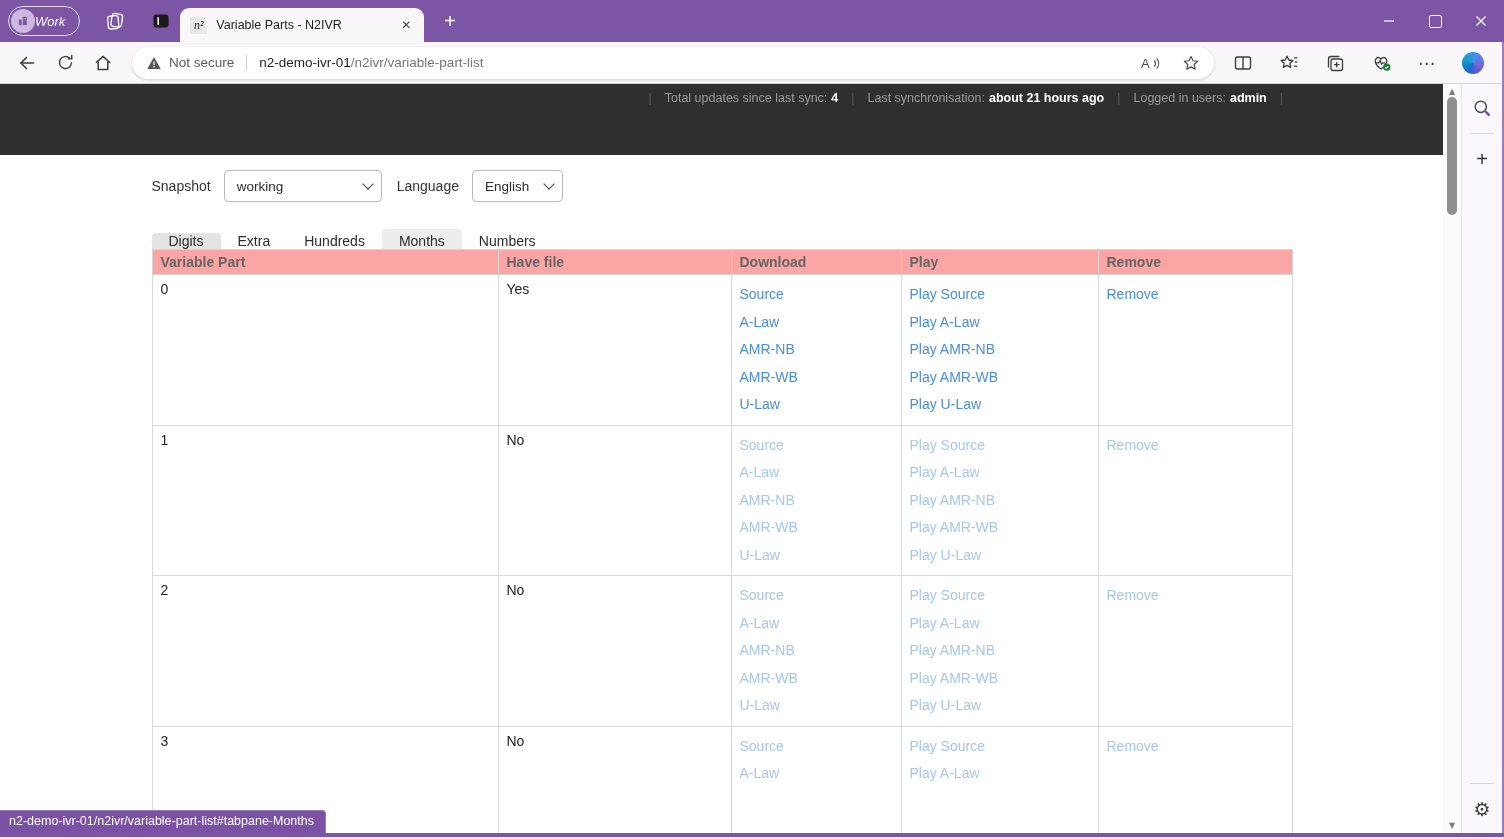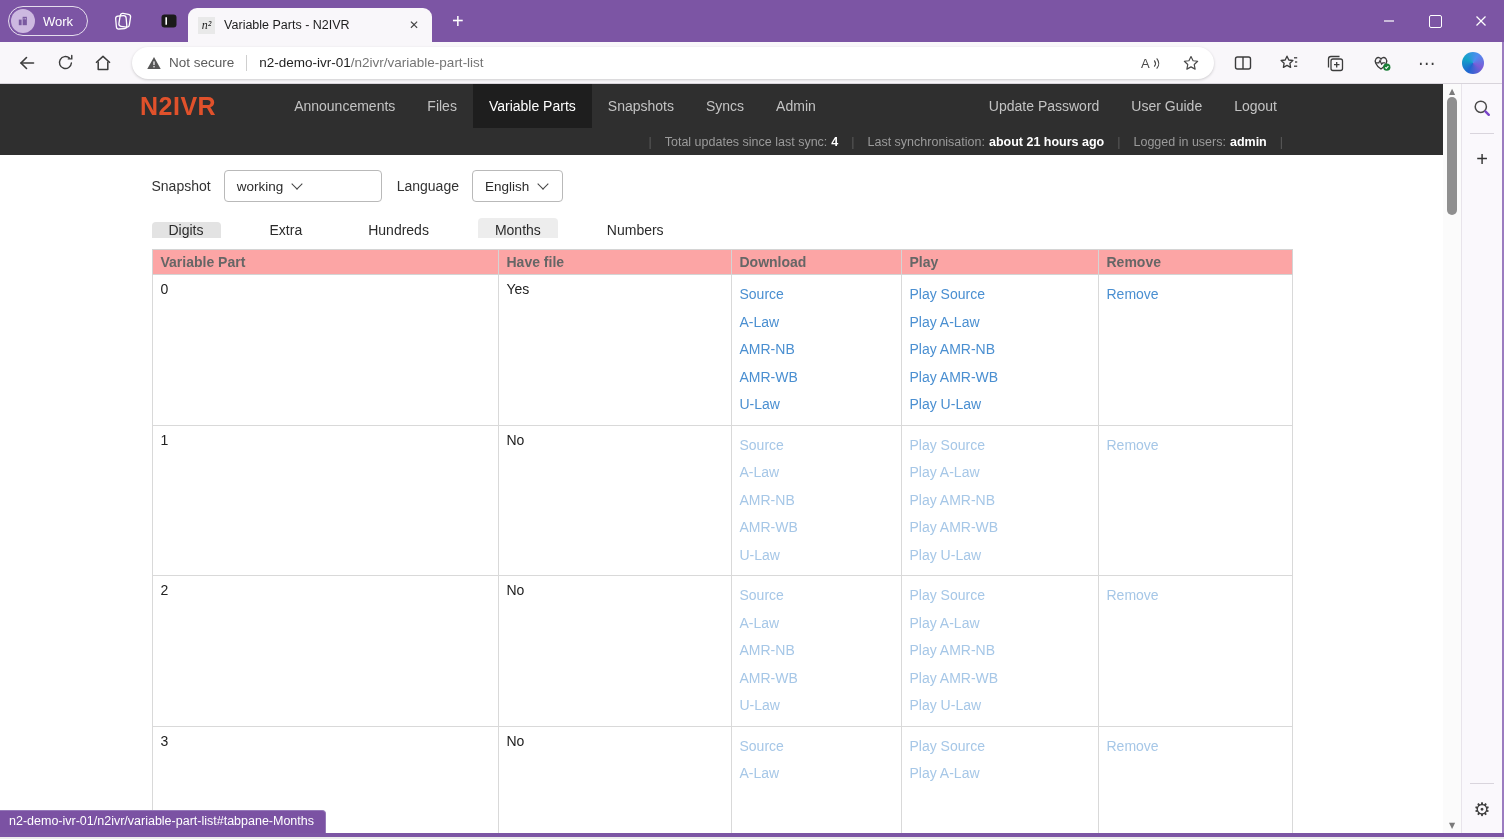--- a/index.html
+++ b/index.html
@@ -2,21 +2,21 @@
 <html><head>
 <meta charset="utf-8">
 <style>
   html,body{margin:0;padding:0;background:#4b4b4b;}
   .window{position:relative;width:1504px;height:839px;background:#fff;overflow:hidden;
           font-family:"Liberation Sans",sans-serif;-webkit-font-smoothing:antialiased;}
 
   
   .titlebar{position:absolute;top:0;left:0;right:0;height:42px;background:#7c55a4;display:flex;align-items:center;}
   .profile-pill{margin-left:8px;height:28px;border:1px solid rgba(255,255,255,.8);border-radius:15px;
-    color:#fff;display:flex;align-items:center;gap:8px;padding:0 14px 0 2px;font-size:13px;}
+    color:#fff;display:flex;align-items:center;padding:0 14px 0 2px;font-size:13px;font-style:italic;}
   .avatar{width:24px;height:24px;border-radius:50%;background:#cdb9e0;display:flex;align-items:center;justify-content:center;overflow:hidden;}
   .tb-icon{margin-left:24px;width:22px;height:22px;display:flex;align-items:center;justify-content:center;}
   .btab{margin-left:8px;width:244px;height:34px;align-self:flex-end;background:#f9f7fa;border-radius:9px 9px 0 0;
     display:flex;align-items:center;padding:0 10px;gap:9px;box-sizing:border-box;}
   .favicon{width:17px;height:17px;background:#e9e9e9;display:flex;align-items:center;justify-content:center;
     font-family:"Liberation Serif",serif;font-style:italic;font-size:12px;color:#222;flex:0 0 auto;}
   .btab-title{flex:1;font-size:12.5px;color:#1d1d1d;white-space:nowrap;overflow:hidden;}
   .btab-close{color:#454545;font-size:12px;padding:0 3px;}
   .newtab{margin-left:14px;color:#fff;font-size:20px;font-weight:300;padding:0 6px;}
   .wincontrols{margin-left:auto;display:flex;height:100%;}
@@ -54,35 +54,35 @@
   .appnav-row2{height:27px;display:flex;justify-content:flex-end;align-items:center;padding-right:147px;
     font-size:12.5px;color:#9b9b9b;}
   .stat-sep{color:#5a5a5a;margin:0 13px;}
   .stat-val{color:#fff;font-weight:bold;margin-left:4px;}
 
   
   .container{width:1140px;margin:0 auto;}
   .filters{margin-top:15px;display:flex;align-items:center;font-size:14px;color:#333;}
   .flabel{margin-right:13px;}
   .select{height:32px;box-sizing:border-box;border:1px solid #b9b9b9;border-radius:4px;background:#fff;
-    display:flex;align-items:center;padding:0 9px 0 12px;font-size:13.5px;color:#2b2b2b;}
+    display:flex;align-items:center;justify-content:space-between;padding:0 9px 0 12px;font-size:13.5px;color:#2b2b2b;}
   .select.snapshot{width:158px;}
   .select.language{width:91px;margin-left:0;}
   .chev{width:7px;height:7px;border-right:1.6px solid #444;border-bottom:1.6px solid #444;
     transform:rotate(45deg);margin-top:-4px;flex:0 0 auto;margin-left:10px;}
   .lang-label{margin:0 13px 0 15px;}
 
   .panel{margin-top:12px;height:44px;box-sizing:border-box;background:#f4f4f4;border-radius:6px;
     display:flex;align-items:center;padding:0 9px 0 13px;}
   .panel-title{font-size:19px;color:#2b2b2b;}
   .panel-btns{margin-left:auto;display:flex;gap:6px;}
   .btn{background:#3177b2;border:1px solid #2c6ba0;color:#fff;font-size:13px;padding:6px 12px;border-radius:3px;
     font-family:"Liberation Sans",sans-serif;cursor:pointer;}
 
-  .tabs{margin-top:8px;display:flex;height:39px;align-items:center;gap:32px;}
+  .tabs{margin-top:8px;display:flex;height:39px;align-items:flex-end;}
   .tab-item{display:flex;align-items:center;padding:0 17px;font-size:14px;color:#2b2b2b;cursor:pointer;}
   .tab-item.active{background:#e3e3e3;border-radius:4px 4px 0 0;}
   .tab-item.hover{background:#ededed;border-radius:4px 4px 0 0;margin-top:-4px;padding-top:4px;}
 
   table.vp{width:1140px;border-collapse:collapse;table-layout:fixed;font-size:14px;}
   table.vp th{background:#fca5a5;color:#666;font-weight:bold;text-align:left;padding:3px 8px;
     border:1px solid #d4d4d4;height:18px;}
   table.vp td{border:1px solid #d9d9d9;vertical-align:top;padding:6px 8px;color:#222;}
   table.vp tr.body-row{height:148px;}
   .linklist a{display:block;line-height:27.5px;color:#4a8fd1;text-decoration:none;cursor:pointer;}
@@ -243,36 +243,20 @@
       <span class="ric dots">⋯</span>
       <span class="ric">
           <span class="copilot"></span>
         </span>
     </div>
   </div>
 
   <div class="viewport">
 
     <div class="appnav">
-      <div class="appnav-row1">
-        <span class="brand">N2IVR</span>
-        <span style="display:flex;align-items:stretch;">
-            <a class="nav-item">Announcements</a>
-            <a class="nav-item">Files</a>
-            <a class="nav-item active">Variable Parts</a>
-            <a class="nav-item">Snapshots</a>
-            <a class="nav-item">Syncs</a>
-            <a class="nav-item">Admin</a>
-          </span>
-        <span class="nav-right">
-            <a class="nav-item">Update Password</a>
-            <a class="nav-item">User Guide</a>
-            <a class="nav-item">Logout</a>
-          </span>
-      </div>
       <div class="appnav-row2">
           <span class="stat-sep">|</span>
           <span><span class="stat-label">Total updates since last sync:</span><span class="stat-val">4</span></span>
           <span class="stat-sep">|</span>
           <span><span class="stat-label">Last synchronisation:</span><span class="stat-val">about 21 hours ago</span></span>
           <span class="stat-sep">|</span>
           <span><span class="stat-label">Logged in users:</span><span class="stat-val">admin</span></span>
           <span class="stat-sep">|</span>
         </div>
     </div>

